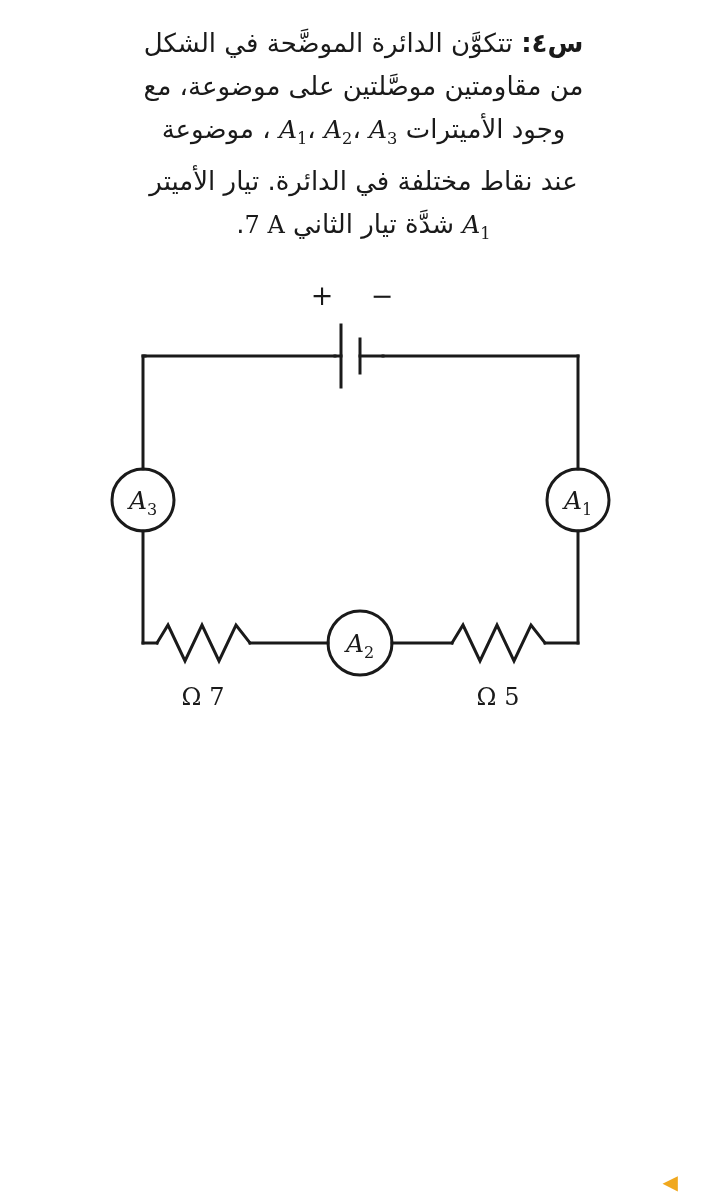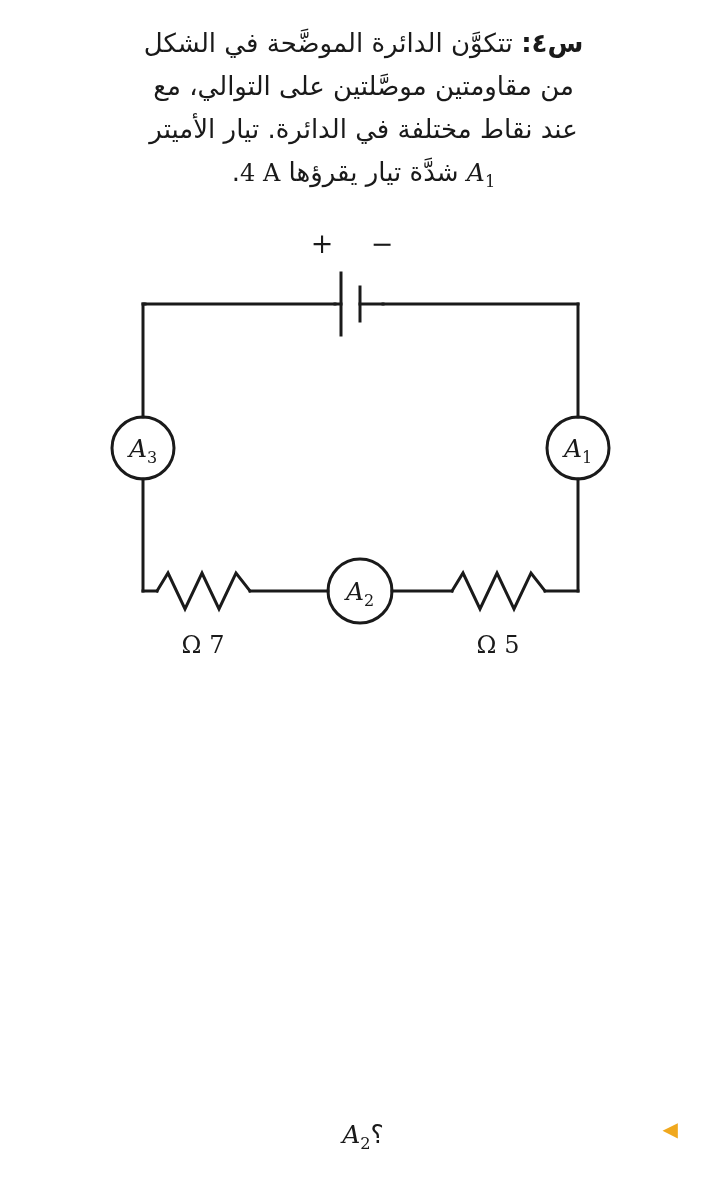--- a/index.html
+++ b/index.html
@@ -89,32 +89,39 @@
 <body>
 
 <div class="question-block">
 
   <div class="question-line">
     <span class="q-label">س٤:</span>
     <span>تتكوَّن الدائرة الموضَّحة في الشكل</span>
   </div>
 
   <div class="question-line">
-    <span>من مقاومتين موصَّلتين على التوالي، مع</span>
+    <span>من مقاومتين موصَّلتين على موضوعة، مع</span>
   </div>
 
+  <div class="question-line">
+    <span>وجود الأميترات</span>
+    <span class="mathvar"><span>A</span><sub>1</sub></span><span>،</span>
+    <span class="mathvar"><span>A</span><sub>2</sub></span><span>،</span>
+    <span class="mathvar"><span>A</span><sub>3</sub></span>
+    <span>، موضوعة</span>
+  </div>
 
   <div class="question-line">
     <span>عند نقاط مختلفة في الدائرة. تيار الأميتر</span>
   </div>
 
   <div class="question-line">
     <span class="mathvar"><span>A</span><sub>1</sub></span>
-    <span>شدَّة تيار يقرؤها</span>
-    <span class="mathnum">4 A</span><span>.</span>
+    <span>شدَّة تيار الثاني</span>
+    <span class="mathnum">7 A</span><span>.</span>
   </div>
 
 </div>
 
 <div class="figure-wrap">
   <svg width="726" height="560" viewBox="0 0 726 560" xmlns="http://www.w3.org/2000/svg">
 
     <g fill="none" stroke="#1a1a1a" stroke-width="3" stroke-linecap="square">
 
       <path d="M145 75 L145 75"></path>
@@ -164,16 +171,13 @@
 
     <text x="203" y="424" text-anchor="middle" font-family="DejaVu Serif, serif" font-size="24" fill="#1a1a1a">7 Ω</text>
     <text x="498" y="424" text-anchor="middle" font-family="DejaVu Serif, serif" font-size="24" fill="#1a1a1a">5 Ω</text>
   </svg>
 </div>
 
 <div class="answer-block">
   <div class="answer-line answer-first">
     <span class="bullet-marker">◀</span>
   </div>
-  <div class="answer-line">
-    <span>؟</span><span class="mathvar"><span>A</span><sub>2</sub></span>
-  </div>
 </div>
 
 </body></html>

